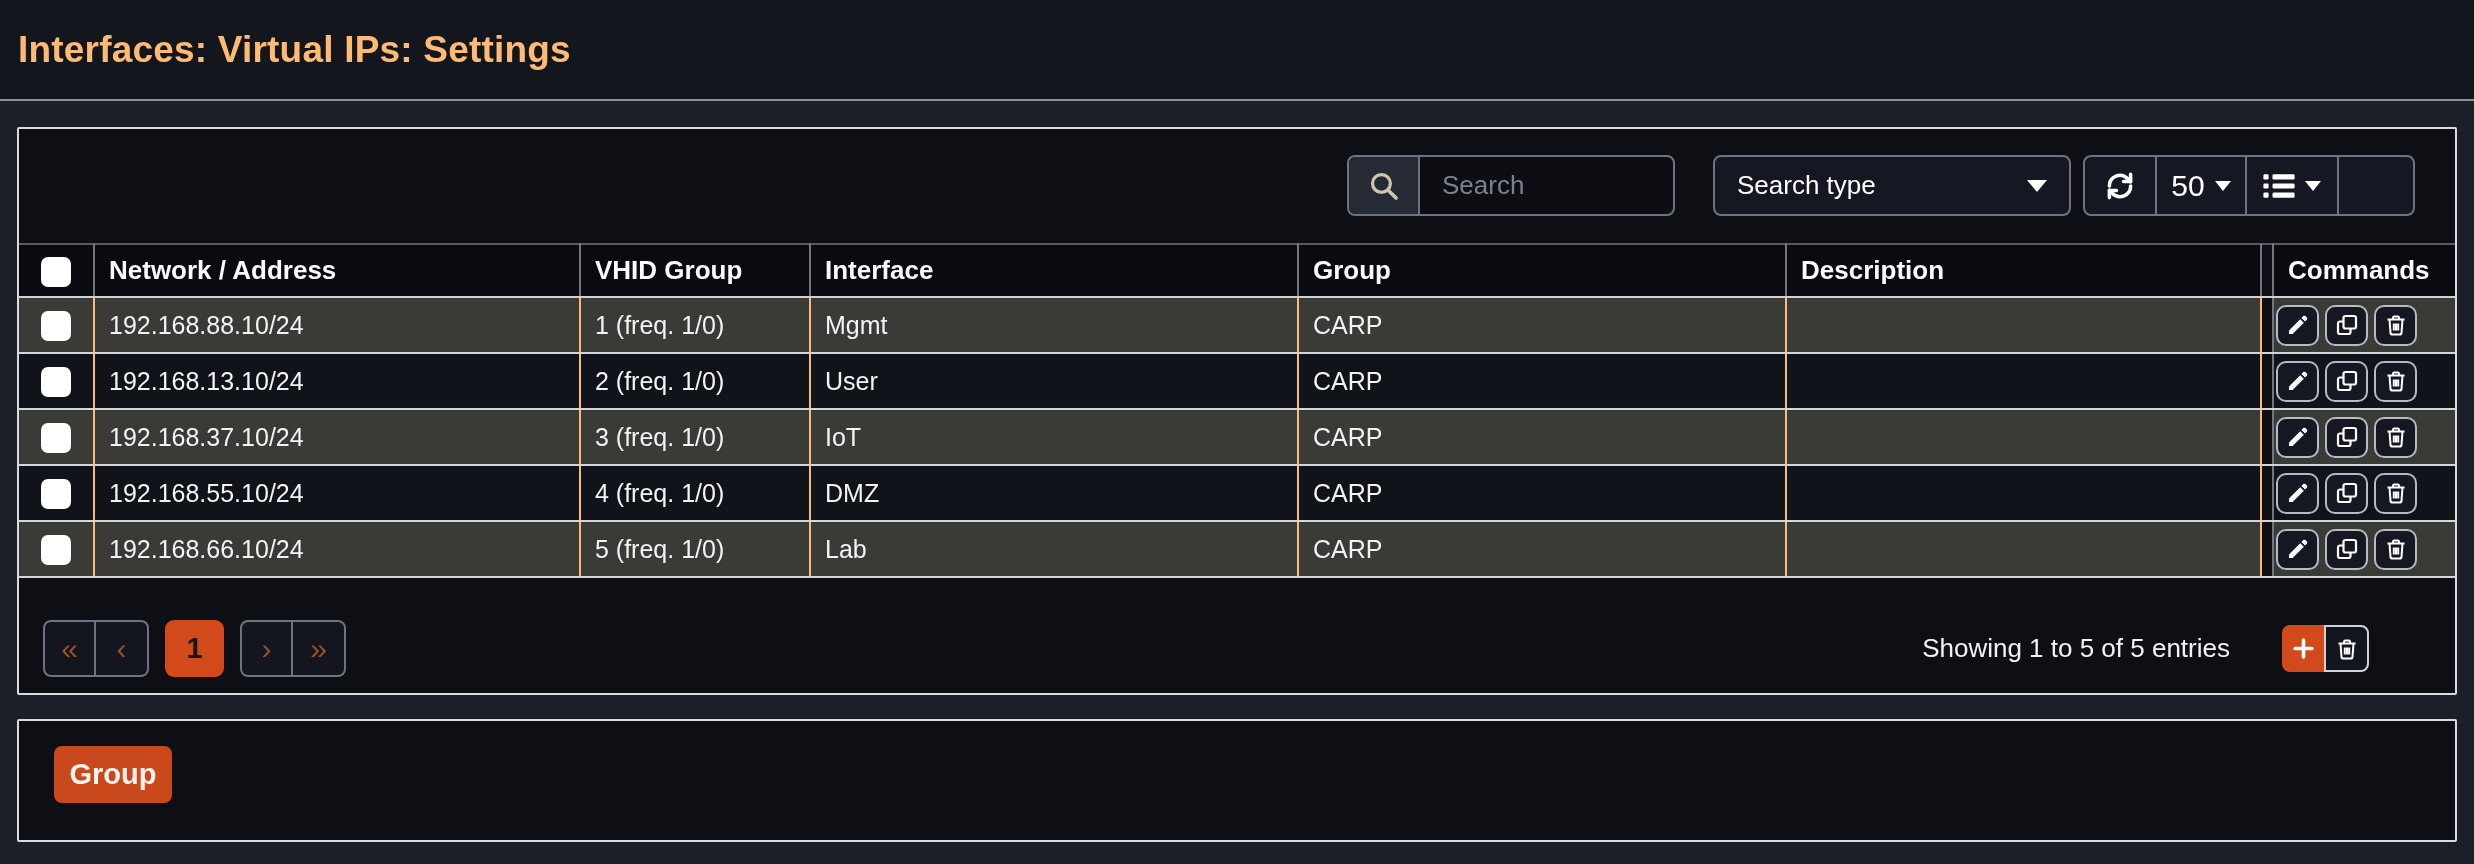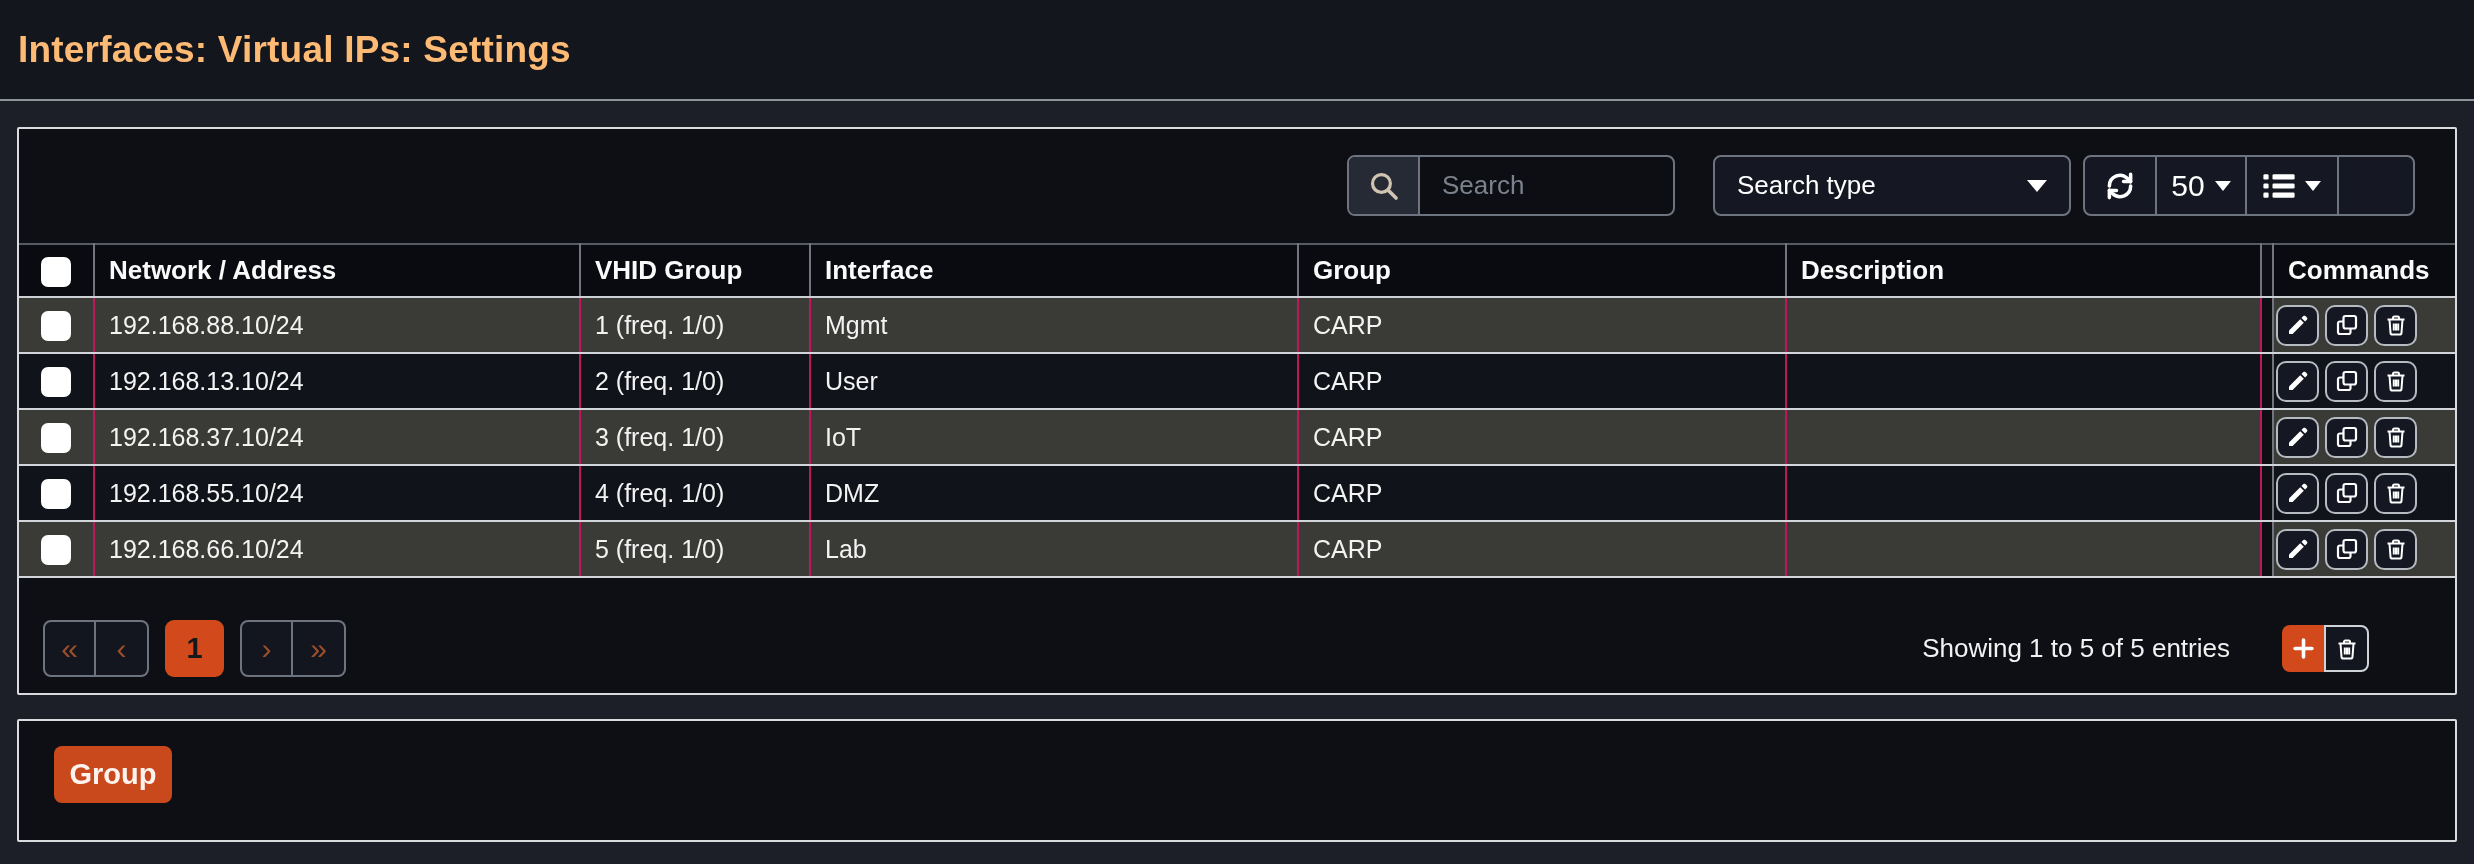--- a/index.html
+++ b/index.html
@@ -42,21 +42,21 @@
   .tbtn.pagesize { width:90px; }
   .tbtn.columns { width:92px; }
   .tbtn.blank { width:76px; cursor:default; }
 
   
   table { width:100%; border-collapse:collapse; table-layout:fixed; font-size:25px; }
   thead th { background:#0a0b10; height:53px; font-weight:bold; font-size:26px; text-align:left;
              padding:0 14px; border-right:2px solid #71767e; border-bottom:2px solid #cdd0d5;
              border-top:2px solid #565b63; color:#fafafa; cursor:pointer; }
   thead th:last-child { border-right:0; }
-  tbody td { height:56px; padding:0 14px; border-right:2px solid #be185d;
+  tbody td { height:56px; padding:0 14px; border-right:2px solid #fdba74;
              border-bottom:2px solid #d2d5d9; color:#f3f3f3; }
   tbody td:last-child { border-right:0; }
   tbody tr:nth-child(odd) td { background:#3a3a37; }
   tbody tr:nth-child(even) td { background:#11131a; }
   th.cb, td.cb { text-align:center; padding:0; }
   .checkbox { display:inline-block; width:30px; height:30px; background:#ffffff;
               border-radius:7px; vertical-align:middle; cursor:pointer; }
   th.spacer, td.spacer { background:#0d0f15 !important; padding:0;
                          border-left:2px solid #71767e; border-right:2px solid #71767e; }
   td.commands { padding:0 38px 0 0; }

